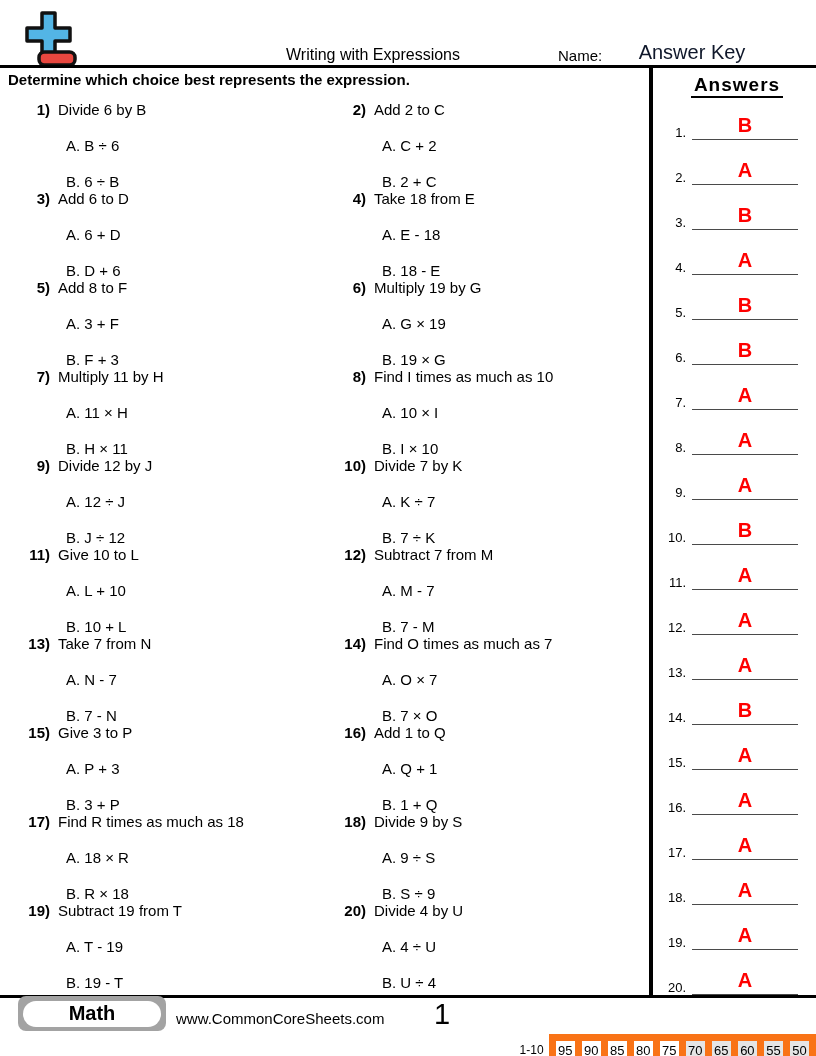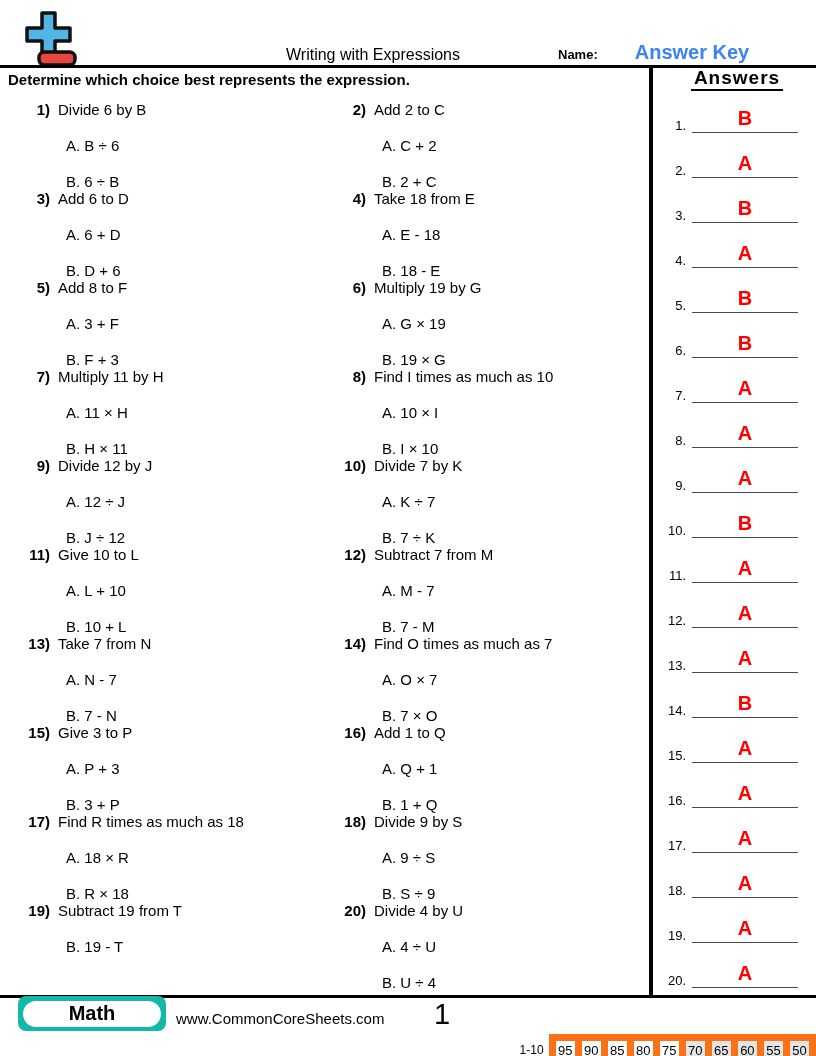--- a/index.html
+++ b/index.html
@@ -2,49 +2,49 @@
 <html><head>
 <meta charset="utf-8">
 <style>
   html,body{margin:0;padding:0;background:#888;}
   .page{position:relative;width:816px;height:1056px;background:#fff;margin:0 auto;
         font-family:"Liberation Sans", sans-serif;color:#000;overflow:hidden;}
 
   
   .logo{position:absolute;left:22px;top:10px;}
   .hdr-title{position:absolute;left:200px;top:46px;width:260px;text-align:right;font-size:16px;}
-  .name-label{position:absolute;left:558px;top:47px;font-size:13px;font-weight:bold;}
+  .name-label{position:absolute;left:558px;top:47px;font-size:15px;}
   .name-value{position:absolute;left:622px;top:41px;width:140px;text-align:center;
-              font-size:20px;font-weight:bold;color:#3b82f6;}
+              font-size:20px;font-weight:normal;color:#0f172a;}
   .hdr-rule{position:absolute;left:0;top:65px;width:816px;height:3px;background:#000;}
   .instruction{position:absolute;left:8px;top:71px;font-size:15px;font-weight:bold;}
 
   
   .questions{position:absolute;left:4px;top:101px;width:646px;display:grid;
              grid-template-columns:316px 1fr;grid-auto-rows:89px;}
   .qhead{display:flex;font-size:15px;line-height:17px;}
   .qnum{font-weight:bold;width:46px;text-align:right;flex:none;}
   .qtext{margin-left:8px;}
   .qopt{margin-left:62px;margin-top:20px;font-size:15px;line-height:16px;}
 
   
   .vrule{position:absolute;left:649px;top:66px;height:929px;width:4px;
          border-left:2px solid #000;border-right:2px solid #000;box-sizing:border-box;}
   .answers{position:absolute;left:658px;top:66px;width:158px;}
-  .answers-title{text-align:center;font-size:19px;font-weight:bold;margin-top:1px;letter-spacing:1px;}
+  .answers-title{text-align:center;font-size:19px;font-weight:bold;margin-top:8px;letter-spacing:1px;}
   .answers-title span{border-bottom:2.5px solid #000;padding:0 3px 1px;}
   .arows{margin-top:4px;}
   .arow{height:45px;display:flex;align-items:flex-end;box-sizing:border-box;padding:0 18px 5px 2px;}
   .anum{font-size:13px;width:26px;text-align:right;flex:none;line-height:15px;}
   .aline{flex:1;margin-left:6px;border-bottom:1.8px solid #4a4a4a;text-align:center;height:26px;}
   .aletter{color:#fe0000;font-weight:bold;font-size:20px;line-height:24px;}
 
   
   .ftr-rule{position:absolute;left:0;top:995px;width:816px;height:3px;background:#000;}
-  .subject-pill{position:absolute;left:18px;top:996px;width:148px;height:35px;background:#14b8a6;
+  .subject-pill{position:absolute;left:18px;top:996px;width:148px;height:35px;background:#a3a3a3;
                 border-radius:8px;display:flex;align-items:center;justify-content:center;}
   .subject-inner{width:138px;height:26px;background:#fff;border-radius:14px;display:flex;
                  align-items:center;justify-content:center;font-size:20px;font-weight:bold;}
   .website{position:absolute;left:176px;top:1010px;font-size:15px;}
   .page-num{position:absolute;left:420px;top:998px;width:44px;text-align:center;font-size:29px;}
   .grade-table{position:absolute;left:514px;top:1034px;border-collapse:collapse;font-size:13px;}
   .grade-table td{border:7px solid #f97316;width:24px;height:18px;text-align:center;padding:0;}
   .grade-table td.lbl{border:none;width:44px;text-align:right;padding-right:5px;font-size:12px;}
   .grade-table td.hl{background:#e5e5e5;}
 </style>
@@ -208,20 +208,21 @@
           <span class="qtext">Divide 9 by S</span>
         </div>
       <div class="qopt">A. 9 ÷ S</div>
       <div class="qopt">B. S ÷ 9</div>
     </div>
     <div class="q">
       <div class="qhead">
           <span class="qnum">19)</span>
           <span class="qtext">Subtract 19 from T</span>
         </div>
+      <div class="qopt">A. T - 19</div>
       <div class="qopt">B. 19 - T</div>
     </div>
     <div class="q">
       <div class="qhead">
           <span class="qnum">20)</span>
           <span class="qtext">Divide 4 by U</span>
         </div>
       <div class="qopt">A. 4 ÷ U</div>
       <div class="qopt">B. U ÷ 4</div>
     </div>

